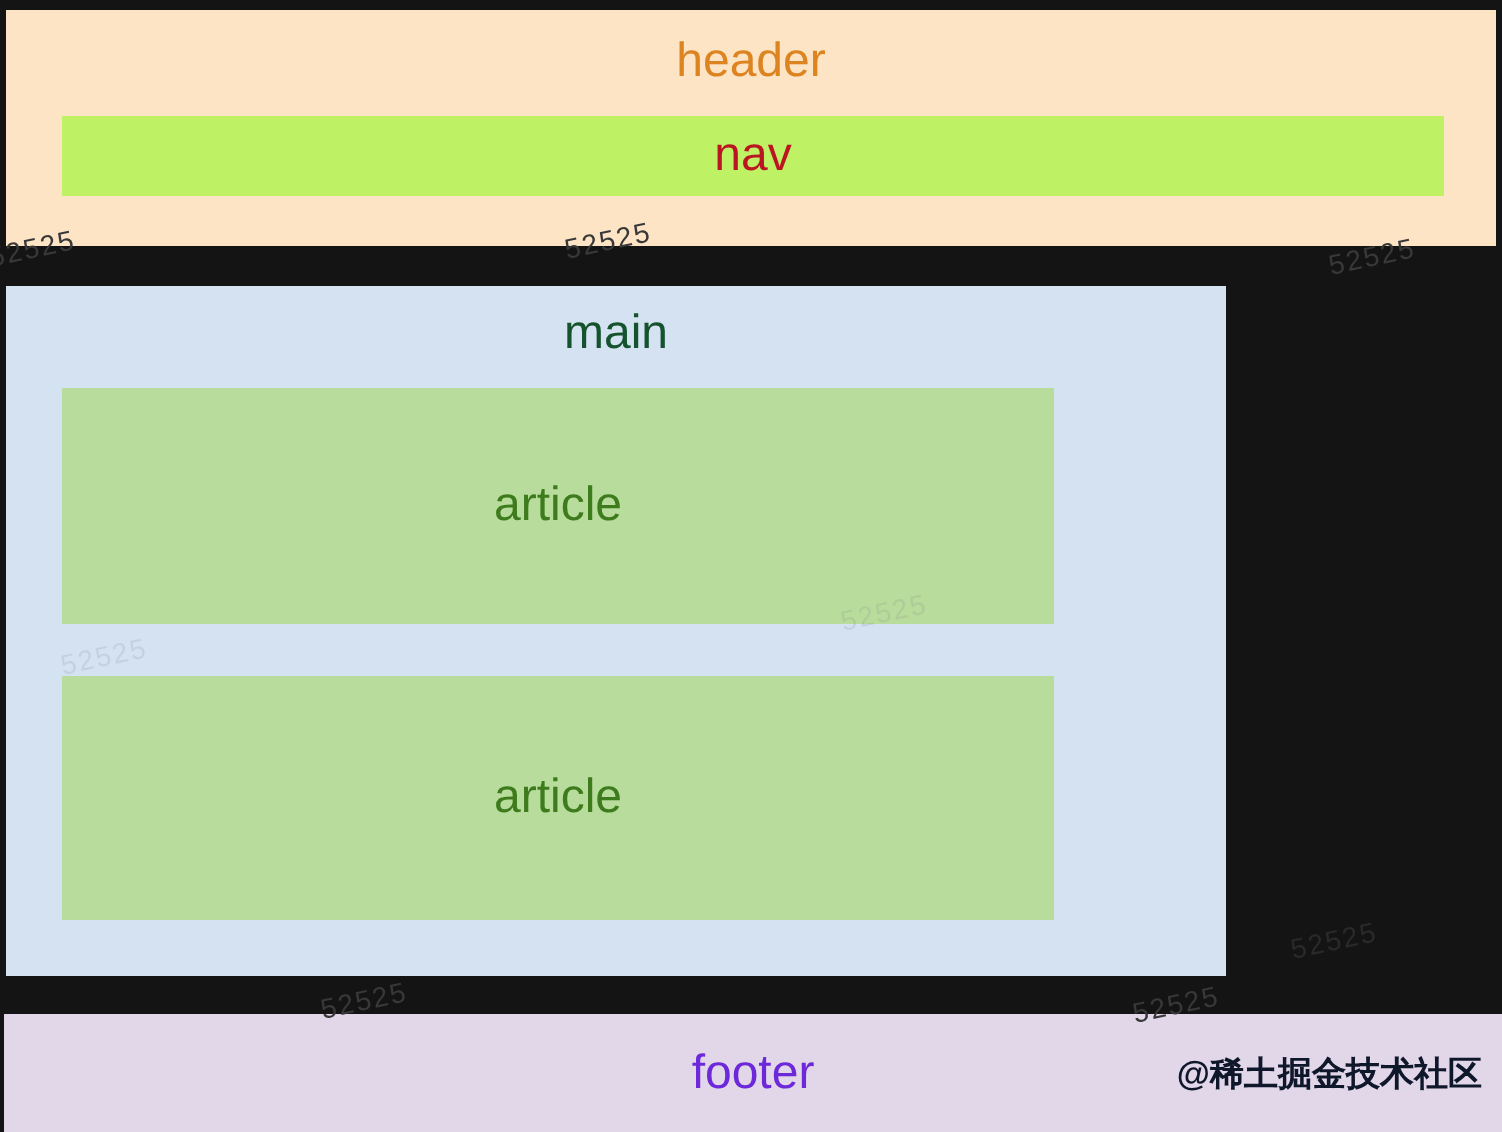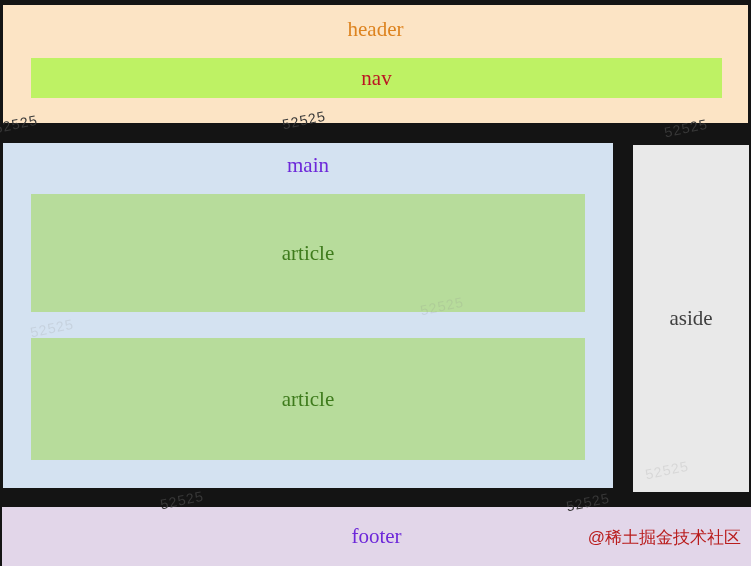--- a/index.html
+++ b/index.html
@@ -5,42 +5,42 @@
   html, body { margin: 0; padding: 0; background: #141414; }
   .canvas {
     position: relative;
     width: 751px;
     height: 566px;
     background: #141414;
     overflow: hidden;
     font-family: "Liberation Sans", sans-serif;
   }
   .sec { position: absolute; box-sizing: border-box; }
-  .sec-label { font-size: 21px; line-height: 1; font-family: Liberation Serif, serif; }
+  .sec-label { font-size: 24px; line-height: 1; }
 
   
   .header-sec {
     left: 3px; top: 5px; width: 745px; height: 118px;
     background: #fce4c5; text-align: center;
   }
   .header-label { display: inline-block; margin-top: 14px; color: #dd831f; }
   .nav-sec {
     position: absolute; left: 28px; top: 53px; width: 691px; height: 40px;
     background: #bef264; display: flex; align-items: center; justify-content: center;
   }
   .nav-label { color: #bb1522; }
 
   
   .main-sec {
     left: 3px; top: 143px; width: 610px; height: 345px;
     background: #d4e2f1; text-align: center;
   }
-  .main-label { display: inline-block; margin-top: 12px; color: #6d28d9; }
+  .main-label { display: inline-block; margin-top: 12px; color: #14532d; }
   .article-sec {
-    position: absolute; left: 28px; width: 554px;
+    position: absolute; left: 28px; width: 496px;
     background: #b7dc9b; display: flex; align-items: center; justify-content: center;
   }
   .article-1 { top: 51px; height: 118px; }
   .article-2 { top: 195px; height: 122px; }
   .article-label { color: #3e7b1c; }
 
   
   .aside-sec {
     left: 633px; top: 145px; width: 116px; height: 347px;
     background: #e9e9e9; display: flex; align-items: center; justify-content: center;
@@ -49,21 +49,21 @@
 
   
   .footer-sec {
     left: 2px; top: 507px; width: 749px; height: 59px;
     background: #e2d6e9; display: flex; align-items: center; justify-content: center;
   }
   .footer-label { color: #6d28d9; }
   .credit {
     position: absolute; right: 10px; top: 50%;
     transform: translateY(-50%);
-    color: #b91c1c; font-size: 17px;
+    color: #0f172a; font-size: 17px; font-weight: bold;
   }
 
   
   .wm {
     position: absolute; font-size: 14px; letter-spacing: 1px;
     transform: rotate(-12deg); pointer-events: none; white-space: nowrap;
   }
   .wm-dark { color: #383838; }
   .wm-light { color: #8a8a8a; opacity: 0.18; }
 </style>
@@ -82,23 +82,20 @@
   <div class="sec main-sec">
     <span class="sec-label main-label">main</span>
     <div class="article-sec article-1">
       <span class="sec-label article-label">article</span>
     </div>
     <div class="article-sec article-2">
       <span class="sec-label article-label">article</span>
     </div>
   </div>
 
-  <div class="sec aside-sec">
-    <span class="sec-label aside-label">aside</span>
-  </div>
 
   <div class="sec footer-sec">
     <span class="sec-label footer-label">footer</span>
     <span class="credit">@稀土掘金技术社区</span>
   </div>
 
   <span class="wm wm-dark" style="left:-6px;  top:116px;">52525</span>
   <span class="wm wm-dark" style="left:282px; top:112px;">52525</span>
   <span class="wm wm-dark" style="left:664px; top:120px;">52525</span>
   <span class="wm wm-light" style="left:30px;  top:320px;">52525</span>

